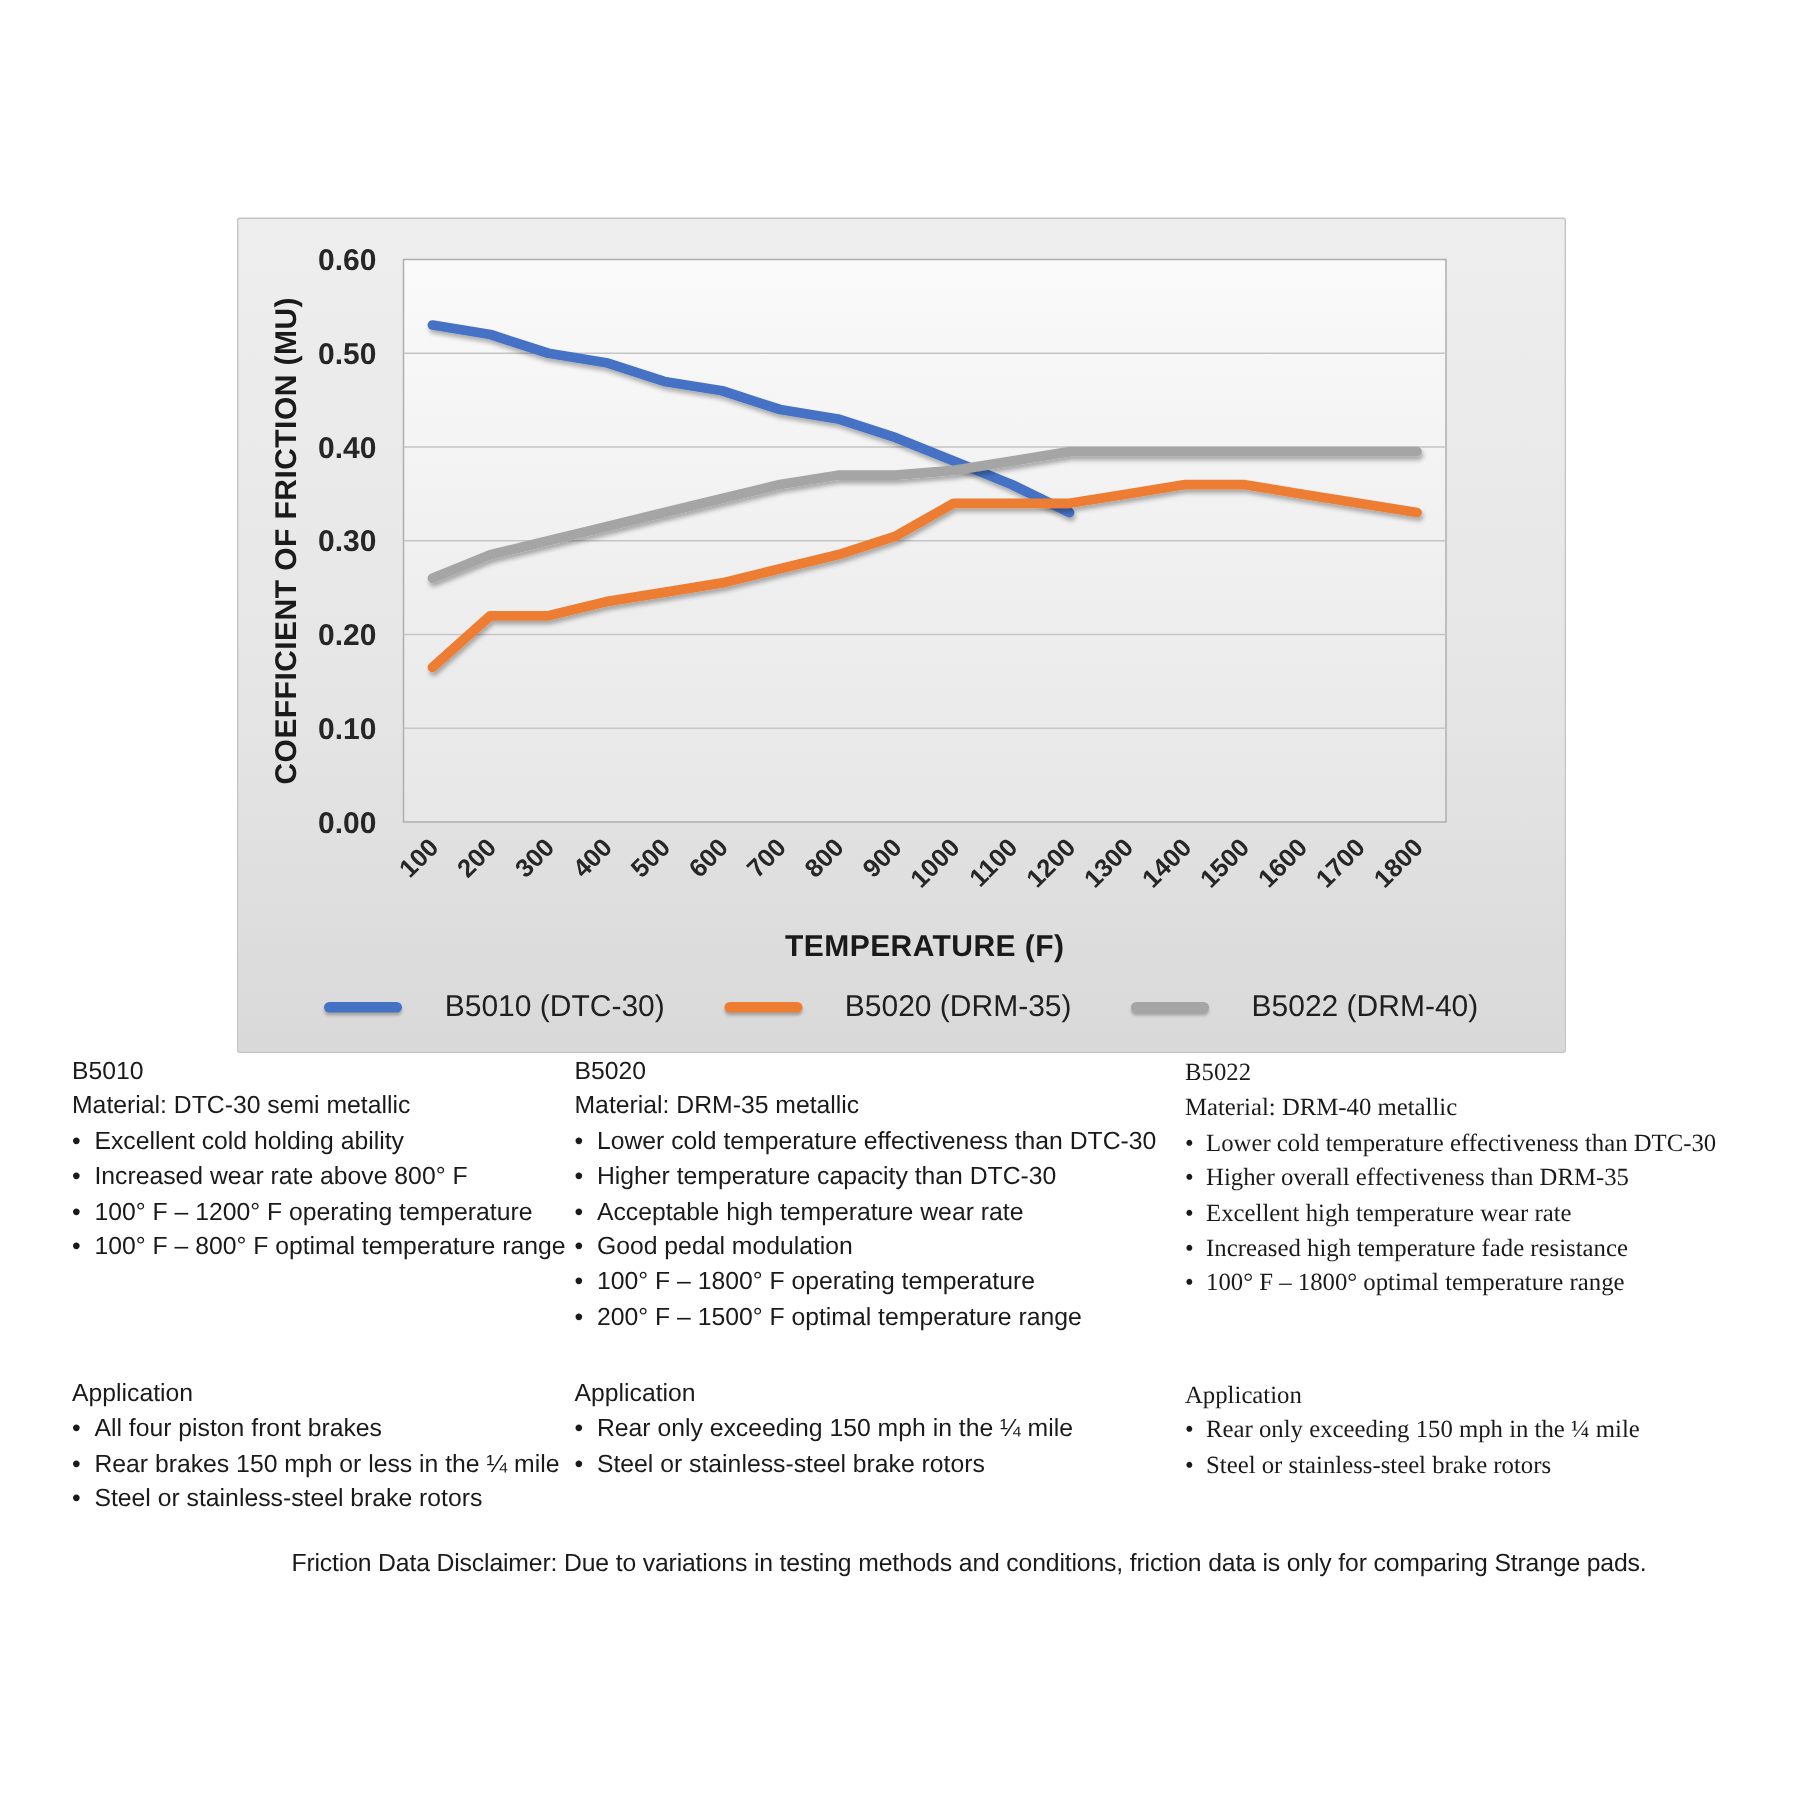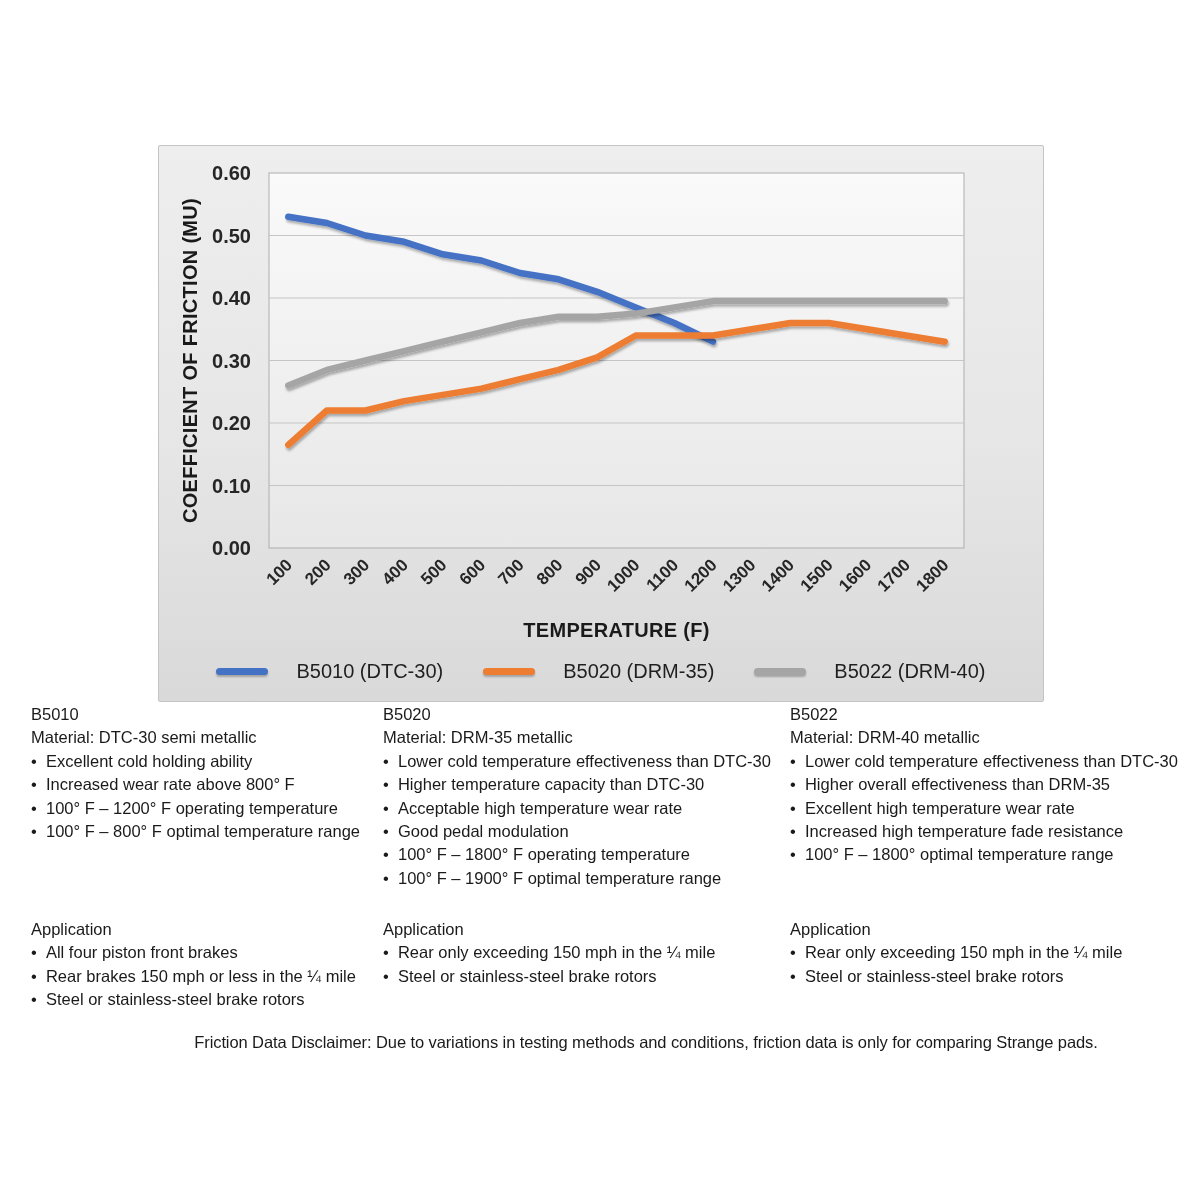--- a/index.html
+++ b/index.html
@@ -20,23 +20,23 @@
     position:absolute;left:0;top:514px;width:100%;
     display:flex;justify-content:center;align-items:center;gap:40px;
     font:400 20px "Liberation Sans",sans-serif;color:#1f1f1f;
   }
   .legend-item{display:flex;align-items:center;gap:28px;}
   .legend-marker{width:52px;height:7px;border-radius:4px;box-shadow:0 2px 2px rgba(0,0,0,.25);}
   .product-col{
     position:absolute;top:703px;height:330px;
     font:400 16.5px/23.4px "Liberation Sans",sans-serif;color:#1a1a1a;
   }
-  .col-b5010{left:31px;width:345px;}
+  .col-b5010{left:48px;width:345px;}
   .col-b5020{left:383px;width:400px;}
-  .col-b5022{left:790px;width:398px;}
+  .col-b5022{left:790px;width:398px;font-family:Liberation Serif, serif;}
   .bullets{list-style:none;margin:0;padding:0;}
   .bullets li{white-space:nowrap;}
   .bullets li::before{content:"\2022\00a0\00a0";}
   .app-block{position:absolute;left:0;top:215px;}
   .disclaimer{
     position:absolute;top:1031px;left:0;width:1200px;text-align:center;
     font:400 16.5px/22px "Liberation Sans",sans-serif;color:#1a1a1a;letter-spacing:-0.1px;margin-left:46px;
   }
 </style>
 </head>
@@ -127,21 +127,21 @@
 
 <section class="product-col col-b5020">
   <div>B5020</div>
   <div>Material: DRM-35 metallic</div>
   <ul class="bullets">
       <li>Lower cold temperature effectiveness than DTC-30</li>
       <li>Higher temperature capacity than DTC-30</li>
       <li>Acceptable high temperature wear rate</li>
       <li>Good pedal modulation</li>
       <li>100° F – 1800° F operating temperature</li>
-      <li>100° F – 1900° F optimal temperature range</li>
+      <li>200° F – 1500° F optimal temperature range</li>
     </ul>
   <div class="app-block">
     <div>Application</div>
     <ul class="bullets">
         <li>Rear only exceeding 150 mph in the ¼ mile</li>
         <li>Steel or stainless-steel brake rotors</li>
       </ul>
   </div>
 </section>
 

